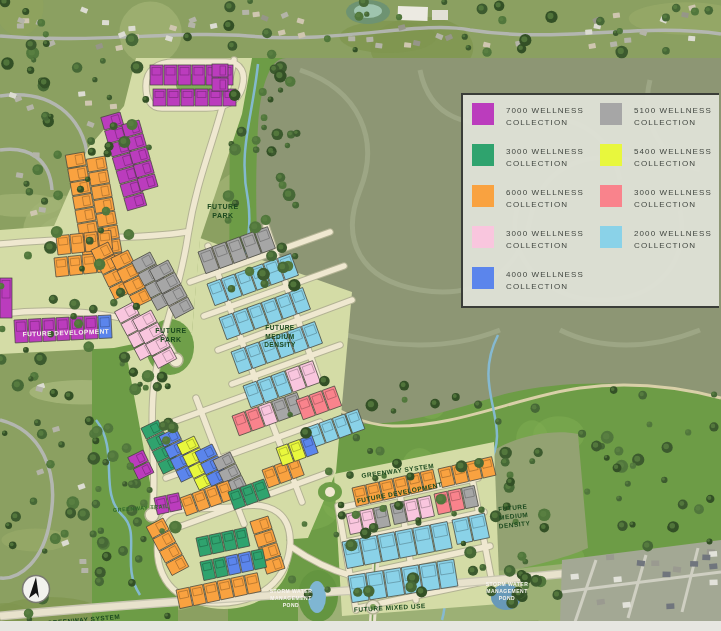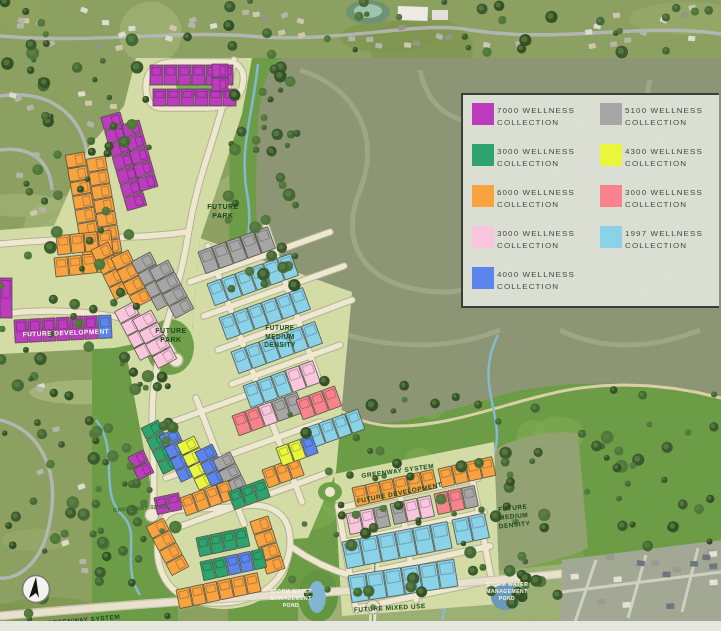--- a/index.html
+++ b/index.html
@@ -5,21 +5,21 @@
   html,body{margin:0;padding:0;background:#fff;}
   .stage{position:relative;width:721px;height:631px;overflow:hidden;
          font-family:"Liberation Sans",sans-serif;background:#8ba061;}
   svg{position:absolute;left:0;top:0;}
   .legend{position:absolute;left:461px;top:93px;width:258px;height:215px;
           background:rgba(223,226,215,0.95);border:2px solid #3a3d38;border-right:none;
           display:grid;grid-template-rows:repeat(5,41px);grid-auto-flow:column;
           grid-template-columns:128px 1fr;padding:8px 0 0 9px;box-sizing:border-box;}
   .li{display:flex;align-items:flex-start;}
   .sw{width:22px;height:22px;flex:0 0 22px;}
-  .lt{margin-left:3px;font-size:8px;letter-spacing:1.1px;line-height:12px;
+  .lt{margin-left:12px;font-size:8px;letter-spacing:1.1px;line-height:12px;
       color:#3f443e;white-space:nowrap;padding-top:2px;}
   .compass{position:absolute;left:20px;top:573px;width:32px;height:32px;}
 </style>
 </head>
 <body>
 
 <div class="stage">
   <svg id="map" width="721" height="631" viewBox="0 0 721 631">
       <g>
         <rect x="0" y="0" width="721" height="631" fill="#8ba061"></rect>
@@ -1524,35 +1524,35 @@
     <div class="li">
         <span class="sw" style="background: rgb(166, 166, 166);"></span>
         <div class="lt">
           <div>5100 WELLNESS</div>
           <div>COLLECTION</div>
         </div>
       </div>
     <div class="li">
         <span class="sw" style="background: rgb(232, 247, 61);"></span>
         <div class="lt">
-          <div>4300 WELLNESS</div>
+          <div>5400 WELLNESS</div>
           <div>COLLECTION</div>
         </div>
       </div>
     <div class="li">
         <span class="sw" style="background: rgb(249, 131, 140);"></span>
         <div class="lt">
           <div>3000 WELLNESS</div>
           <div>COLLECTION</div>
         </div>
       </div>
     <div class="li">
         <span class="sw" style="background: rgb(138, 210, 232);"></span>
         <div class="lt">
-          <div>1997 WELLNESS</div>
+          <div>2000 WELLNESS</div>
           <div>COLLECTION</div>
         </div>
       </div>
   </div>
 
   <svg class="compass" viewBox="0 0 32 32">
     <circle cx="16" cy="16" r="13.5" fill="#f2f2ee" stroke="#7a7a72" stroke-width="1.5"></circle>
     <path d="M16,4 L9,25 L16,20 L19,25 Z" fill="#141414"></path>
   </svg>
 </div>

